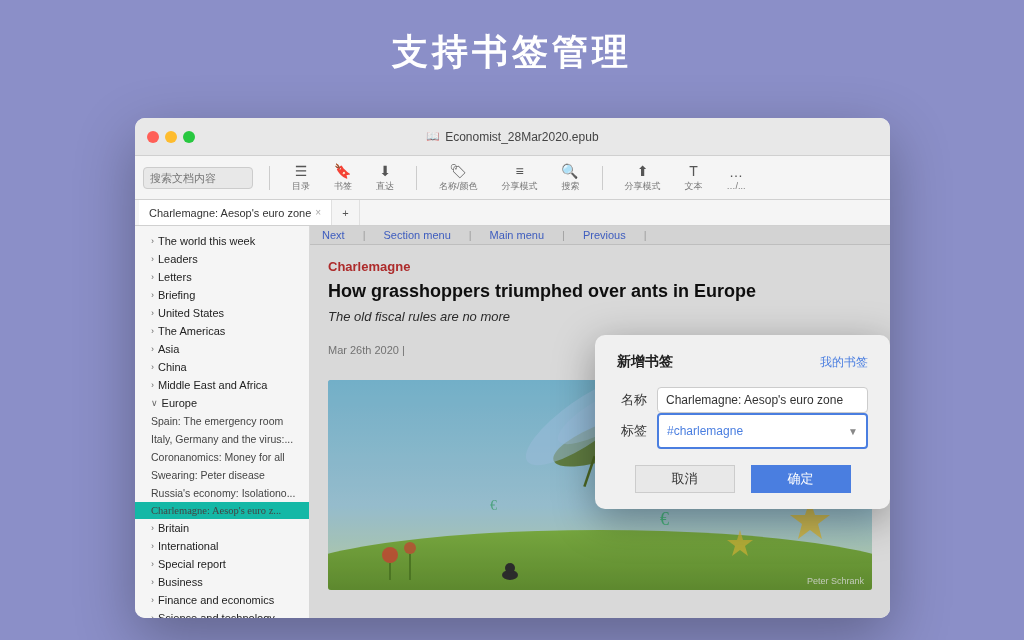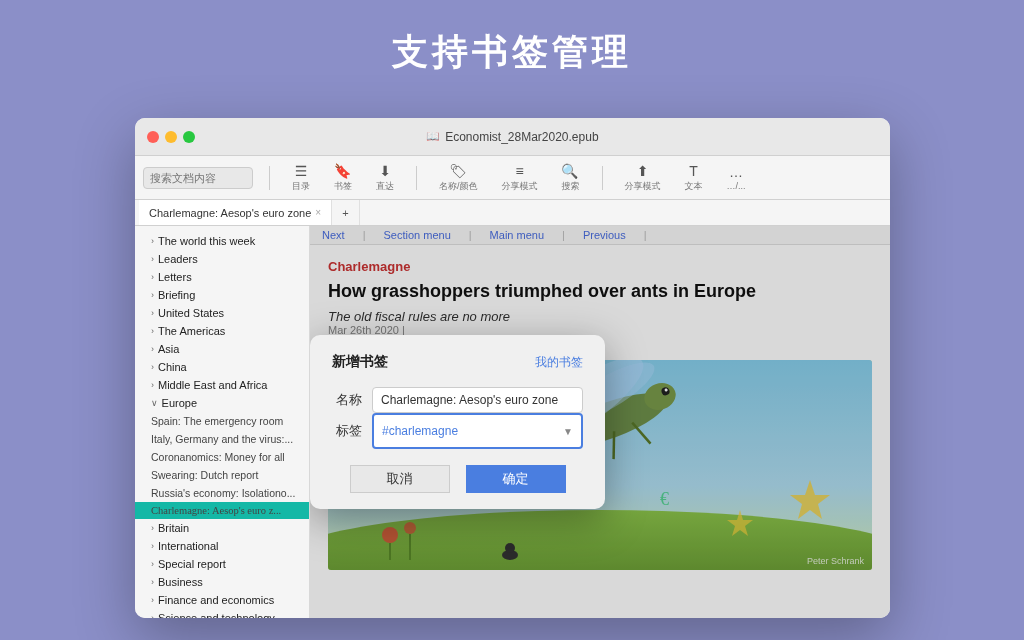--- a/index.html
+++ b/index.html
@@ -239,21 +239,21 @@
       font-size: 18px;
       font-weight: bold;
       color: #111;
       line-height: 1.3;
       margin-bottom: 6px;
     }
     .article-subtitle {
       font-size: 13px;
       font-style: italic;
       color: #333;
-      margin-bottom: 0;
+      margin-bottom: 20px;
     }
     .article-date {
       font-size: 11px;
       color: #888;
       margin-bottom: 24px;
     }
     .article-image {
       width: 100%;
       height: 210px;
       background: linear-gradient(160deg, #87ceeb 0%, #98d4e8 30%, #c8e8a0 60%, #8bc34a 80%, #5a8a2a 100%);
@@ -270,21 +270,21 @@
       color: rgba(255,255,255,0.8);
     }
 
     
     .dialog-overlay {
       position: absolute;
       top: 0; left: 0; right: 0; bottom: 0;
       background: rgba(0,0,0,0.15);
       display: flex;
       align-items: center;
-      justify-content: flex-start;
+      justify-content: flex-end;
       z-index: 10;
     }
 
     .dialog {
       background: #f0f0f0;
       border-radius: 10px;
       width: 295px;
       box-shadow: 0 10px 40px rgba(0,0,0,0.35);
       padding: 18px 22px 16px;
     }
@@ -484,21 +484,21 @@
       <div class="sidebar-item sub">
         <span>Spain: The emergency room</span>
       </div>
       <div class="sidebar-item sub">
         <span>Italy, Germany and the virus:...</span>
       </div>
       <div class="sidebar-item sub">
         <span>Coronanomics: Money for all</span>
       </div>
       <div class="sidebar-item sub">
-        <span>Swearing: Dutch report</span>
+        <span>Swearing: Peter disease</span>
       </div>
       <div class="sidebar-item sub">
         <span>Russia's economy: Isolationo...</span>
       </div>
       <div class="sidebar-item sub active">
         <span>Charlemagne: Aesop's euro z...</span>
       </div>
       <div class="sidebar-item section">
         <span class="arrow">›</span>
         <span>Britain</span>

